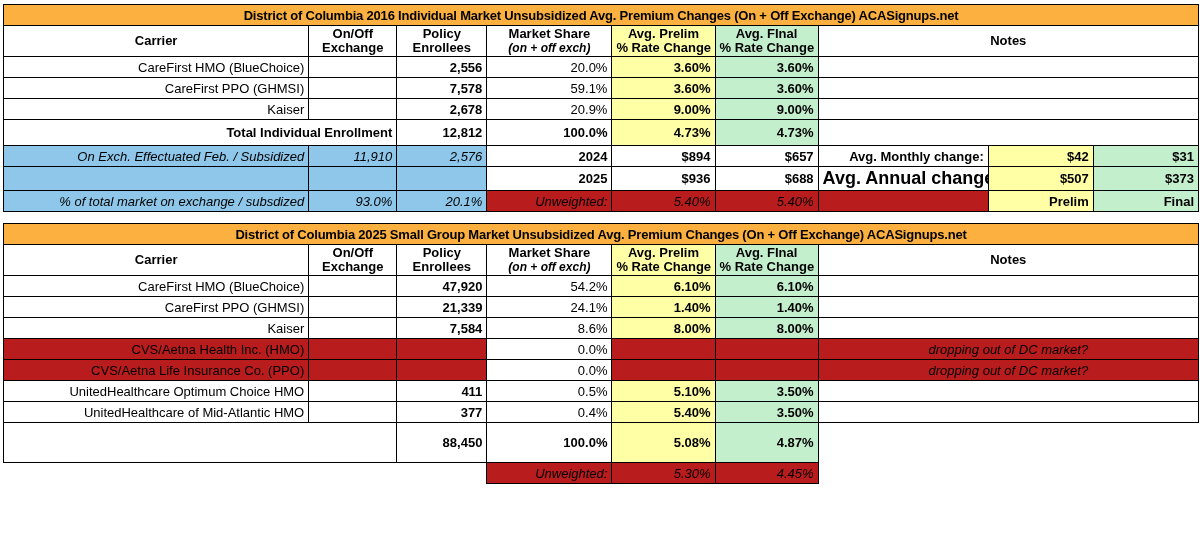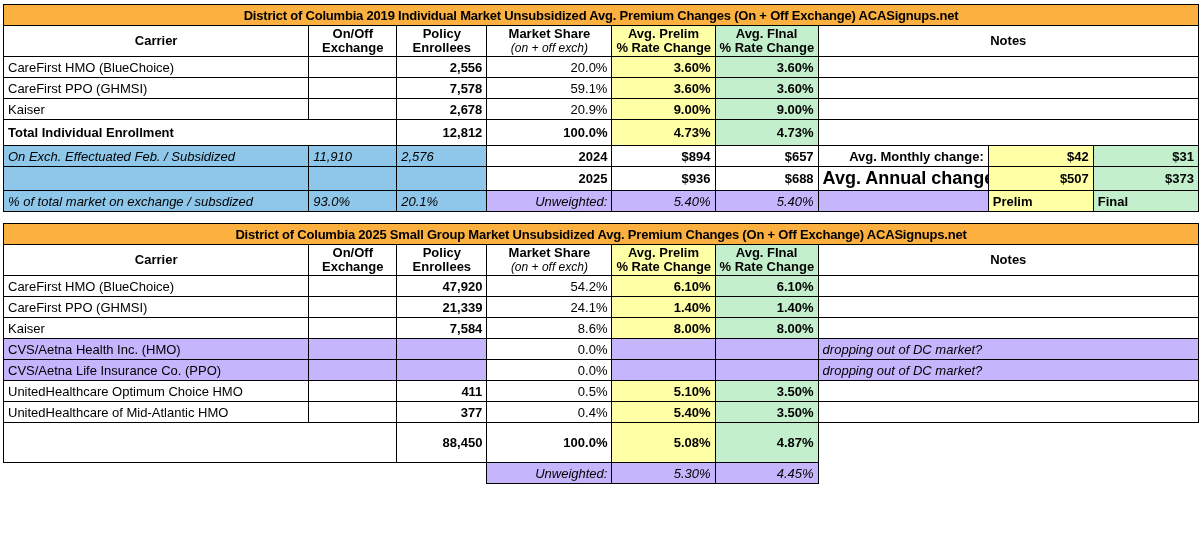--- a/index.html
+++ b/index.html
@@ -42,58 +42,58 @@
   .hdr td {
     font-weight: bold;
     text-align: center;
     vertical-align: middle;
     font-size: 13px;
     line-height: 14px;
     height: 44px;
     white-space: normal;
   }
   .hdr .sub {
-    font-weight: normal;
+    font-weight: bold;
     font-style: italic;
     font-size: 12px;
   }
   .yellow { background: #ffffa6; margin-left: 32px; }
   .green  { background: #c4efcd; }
   .blue   { background: #8ec7ea; }
-  .gray   { background: #c4b5fd; }
-  .c { text-align: left; }
+  .gray   { background: #b91c1c; }
+  .c { text-align: right; }
   .r { text-align: right; }
   .b { font-weight: bold; }
   .i { font-style: italic; }
   .big { font-size: 16px; font-weight: bold; }
   .mid { font-size: 14.5px; font-weight: bold; }
   .nb { border: none !important; }
   .small-it { font-size: 11.5px; font-style: italic; }
-  .noteit { font-style: italic; font-size: 12.5px; }
+  .noteit { font-style: italic; font-size: 12.5px; text-align: center; }
 </style>
 </head>
 <body>
 
 <div id="page">
 
   <table class="sheet">
     <colgroup>
       <col style="width:305px">
       <col style="width:88px">
       <col style="width:90px">
       <col style="width:125px">
       <col style="width:103px">
       <col style="width:103px">
       <col style="width:170px">
       <col style="width:105px">
       <col style="width:105px">
     </colgroup>
     <tbody>
       <tr class="title-row">
-        <td colspan="9">District of Columbia 2019 Individual Market Unsubsidized Avg. Premium Changes (On + Off Exchange) ACASignups.net</td>
+        <td colspan="9">District of Columbia 2016 Individual Market Unsubsidized Avg. Premium Changes (On + Off Exchange) ACASignups.net</td>
       </tr>
       <tr class="hdr">
         <td>Carrier</td>
         <td>
           <span>On/Off</span><br>
           <span>Exchange</span>
         </td>
         <td>
           <span>Policy</span><br>
           <span>Enrollees</span>

